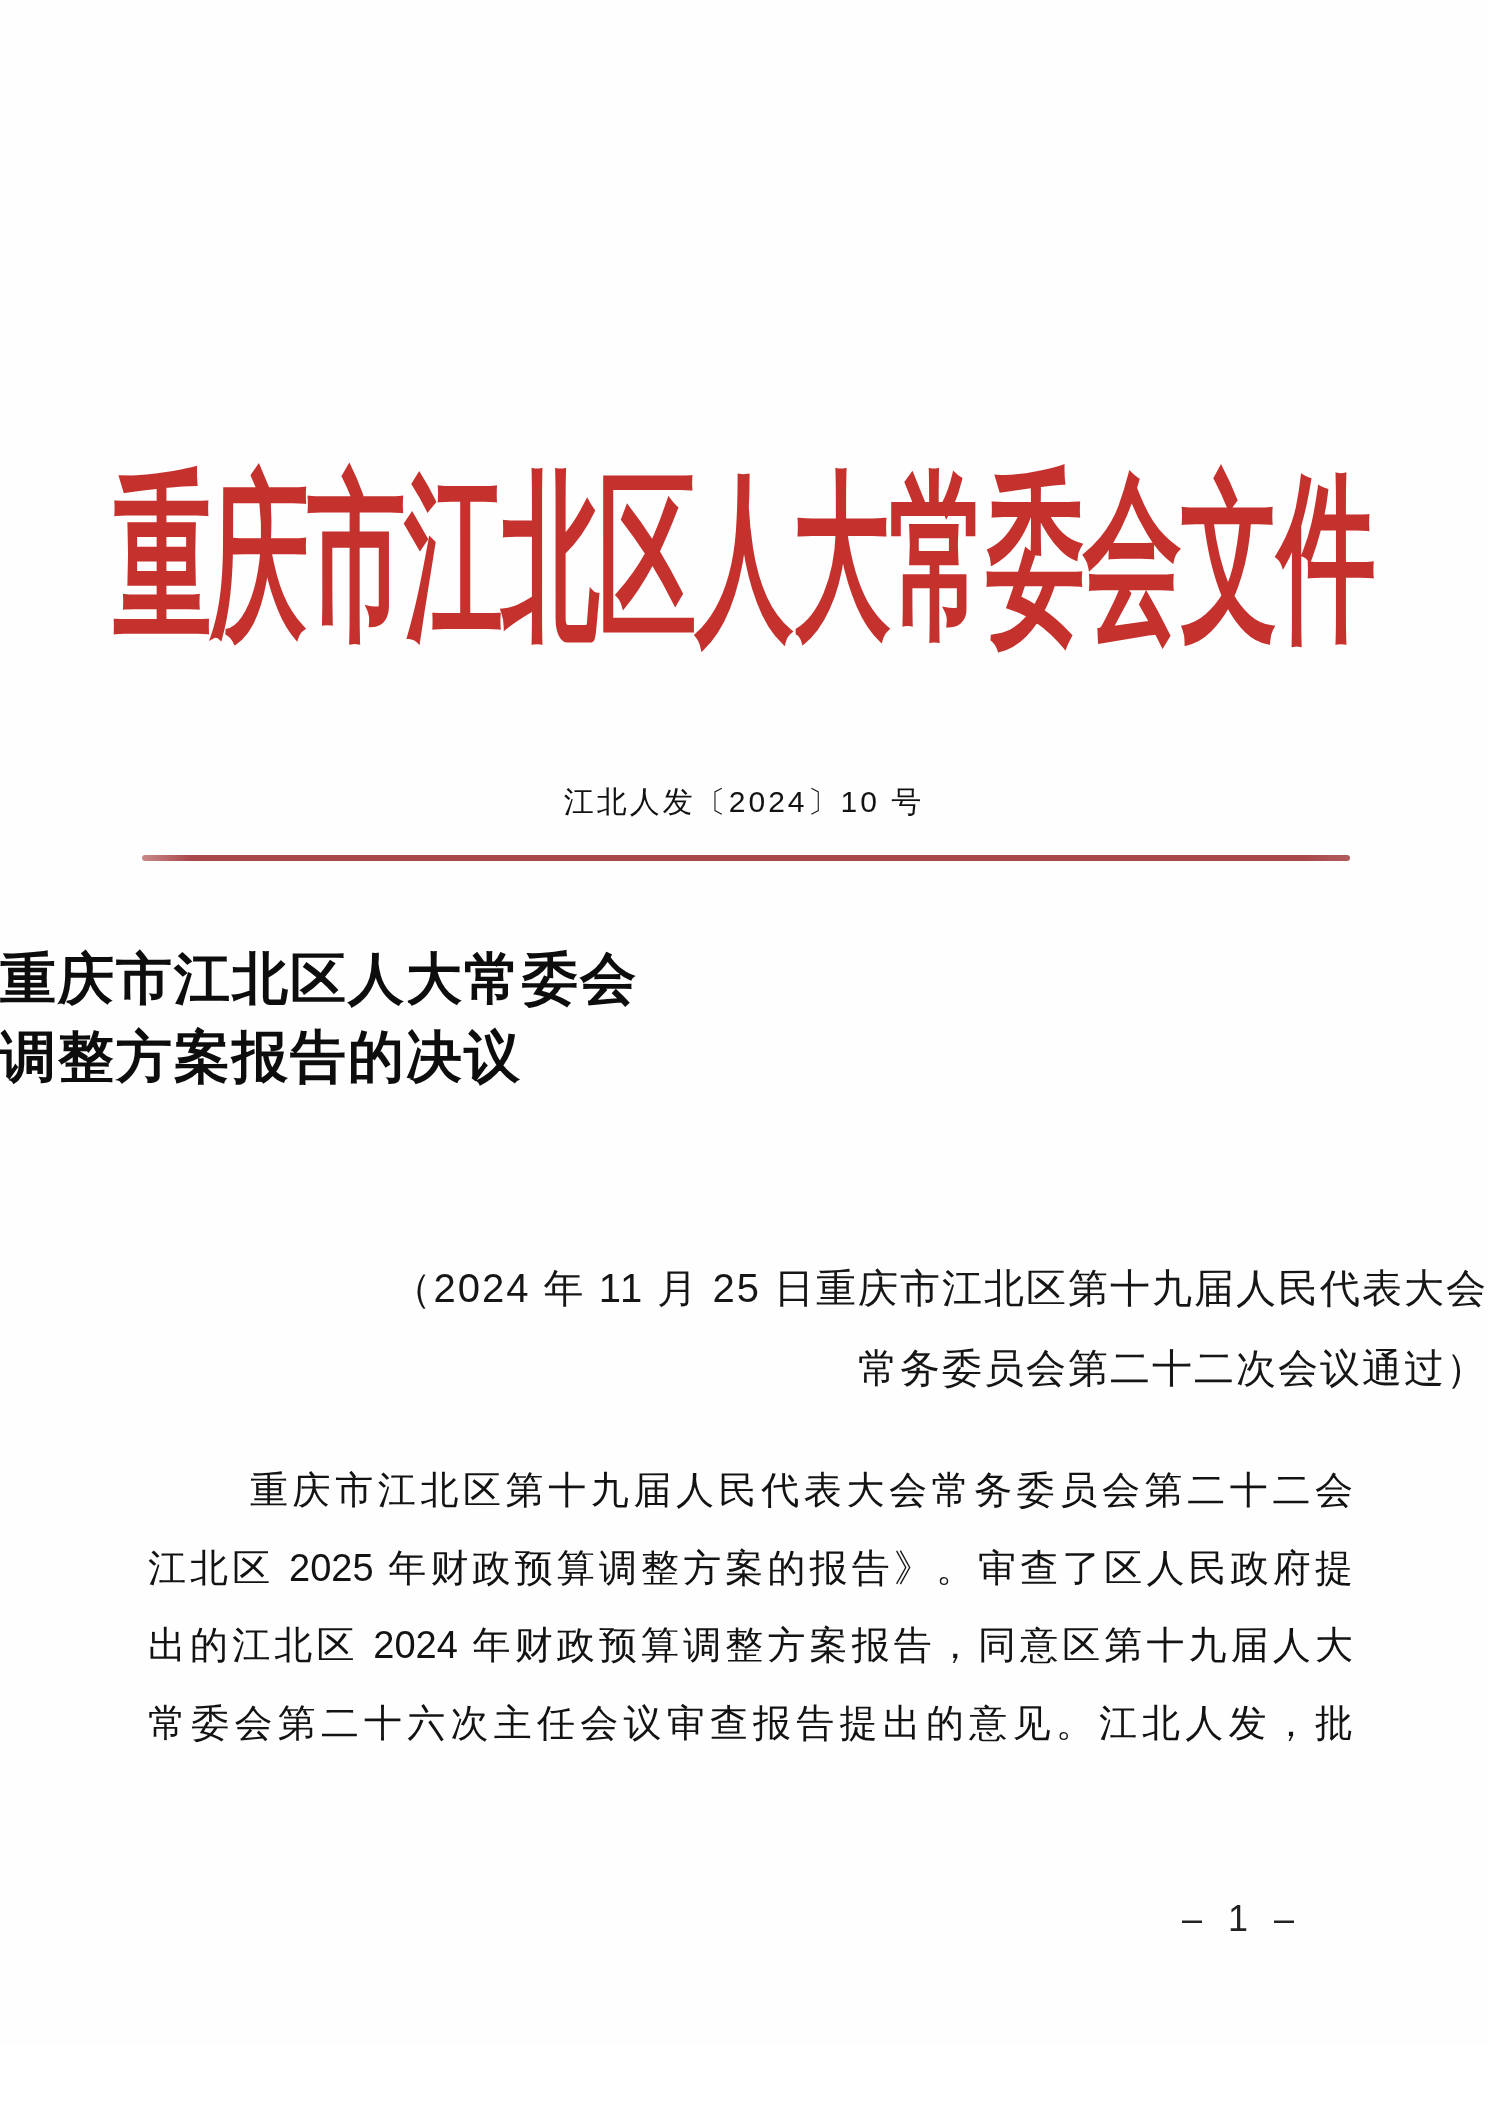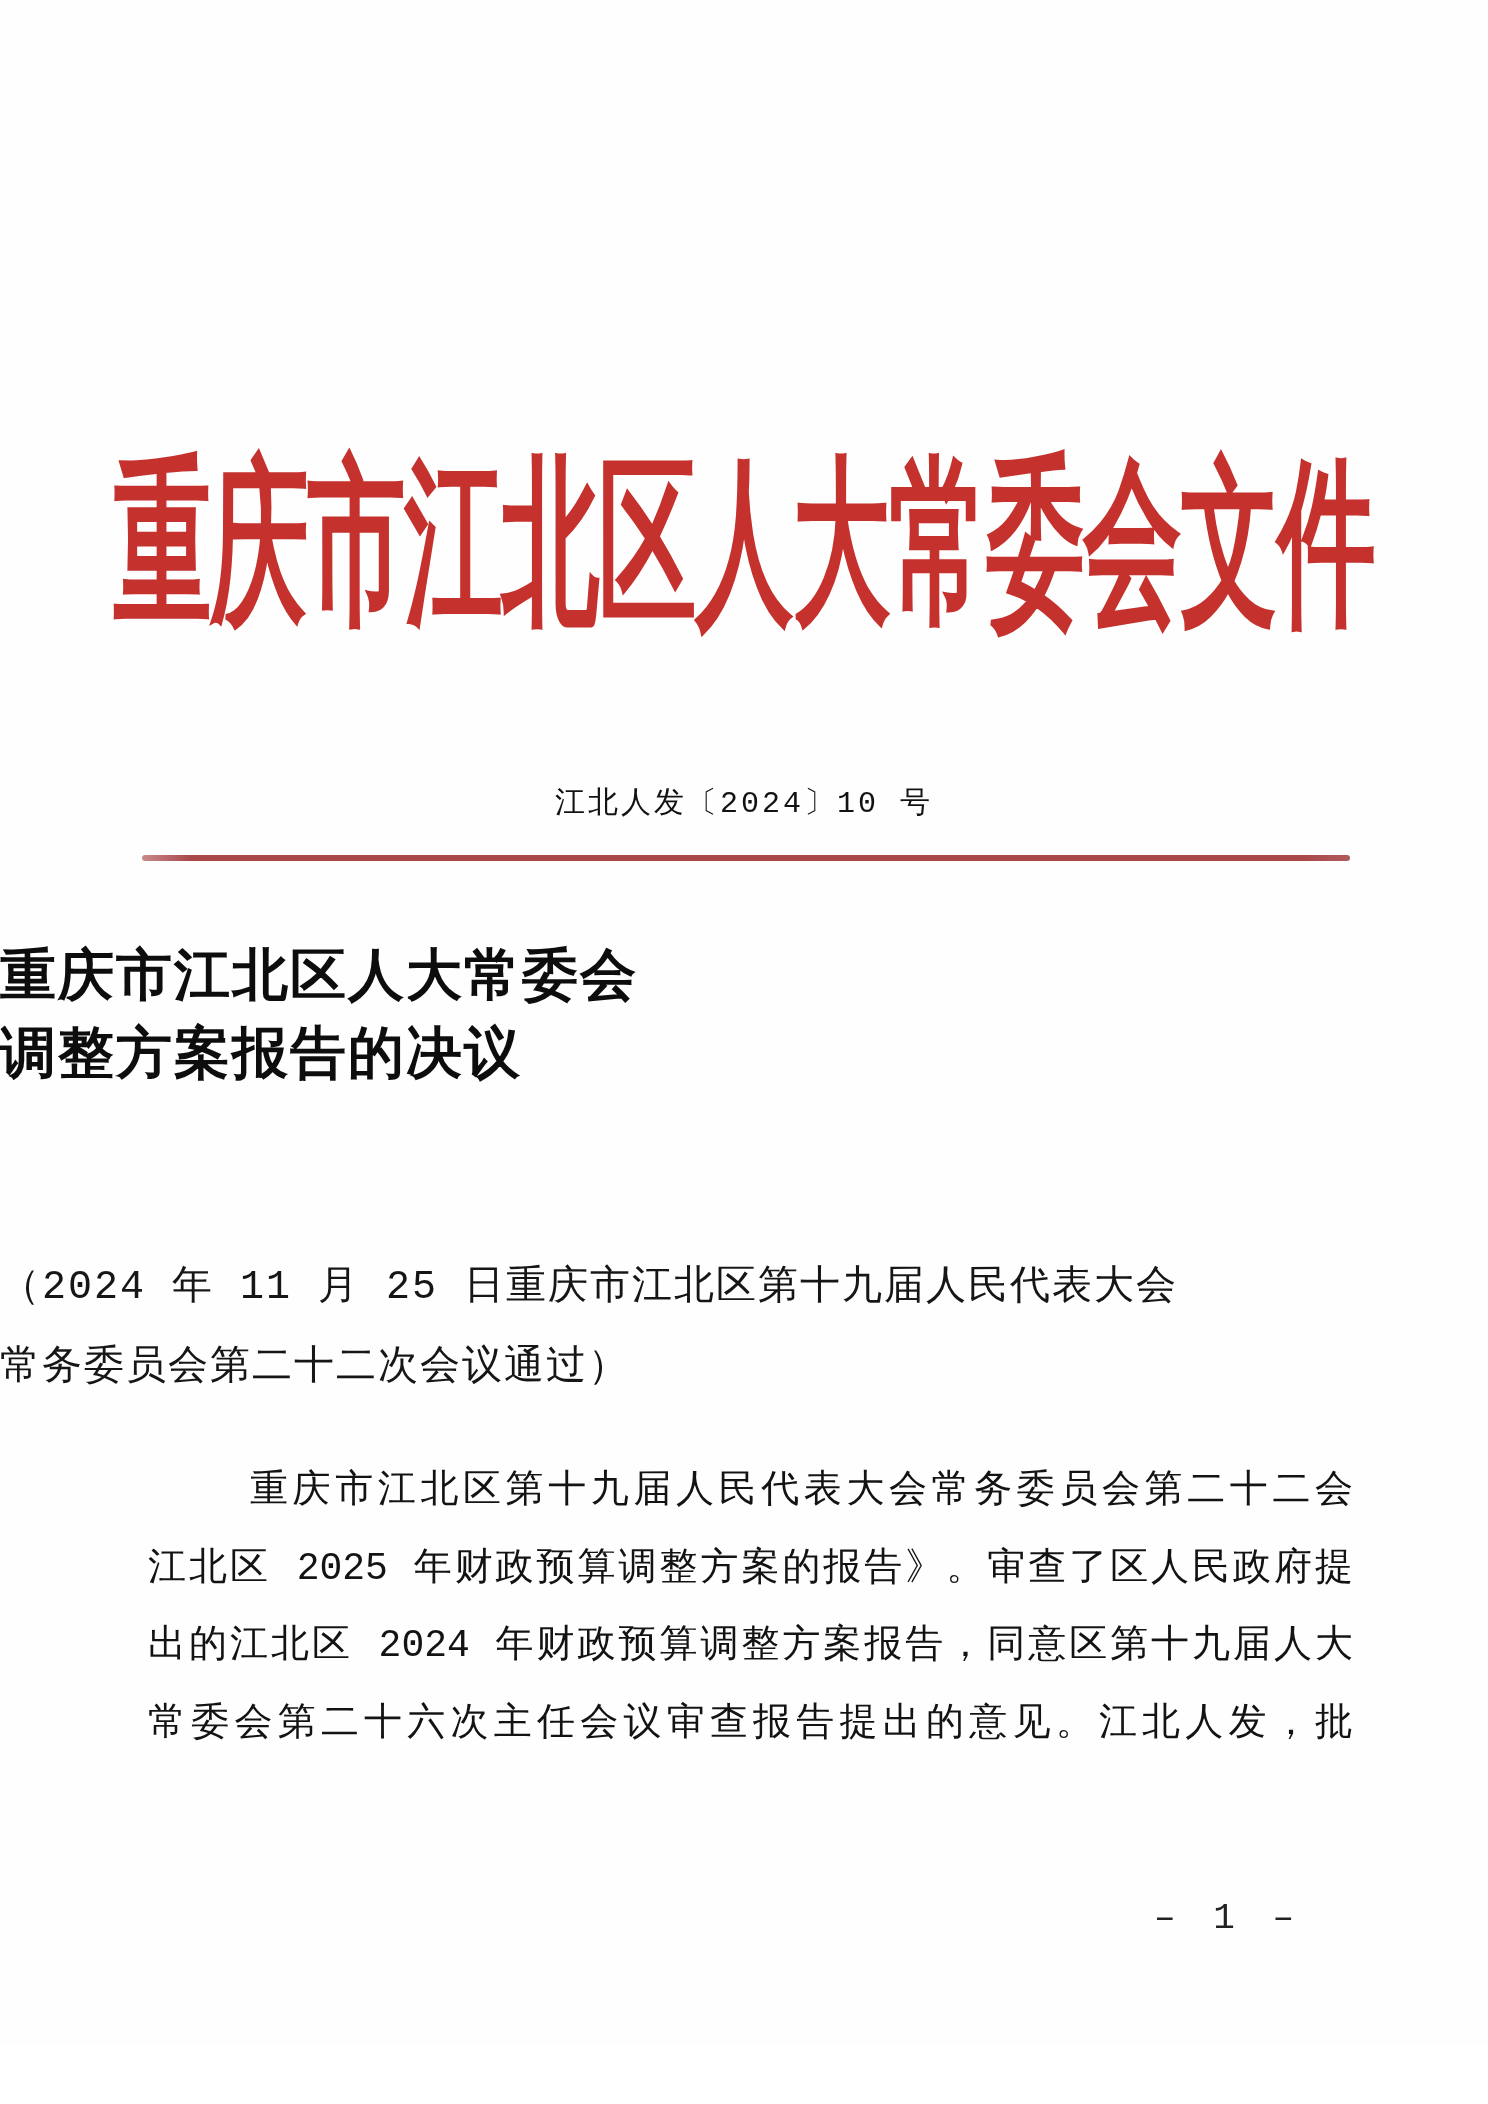--- a/index.html
+++ b/index.html
@@ -2,21 +2,21 @@
 <html><head>
 <meta charset="utf-8">
 <style>
   * { margin: 0; padding: 0; box-sizing: border-box; }
   html, body { background: #ffffff; }
   .page {
     position: relative;
     width: 1488px;
     height: 2044px;
     background: #fefefe;
-    font-family: Liberation Mono, monospace;
+    font-family: Liberation Sans, sans-serif;
     color: #1c1c1c;
     overflow: hidden;
   }
   
   .banner-wrap {
     position: absolute;
     top: 452px; left: 0;
     width: 100%; height: 210px;
     display: flex; align-items: center; justify-content: center;
     overflow: visible;
@@ -59,21 +59,21 @@
     line-height: 78px;
     font-weight: bold;
     letter-spacing: 2px;
     color: #0d0d0d;
   }
   
   .meeting-block {
     position: absolute;
     top: 1248px; left: 0;
     width: 100%;
-    text-align: left;
+    text-align: right;
     font-size: 40px;
     line-height: 80px;
     letter-spacing: 2px;
     color: #161616;
   }
   
   .body-block {
     position: absolute;
     top: 1452px; left: 148px;
     width: 1205px;

